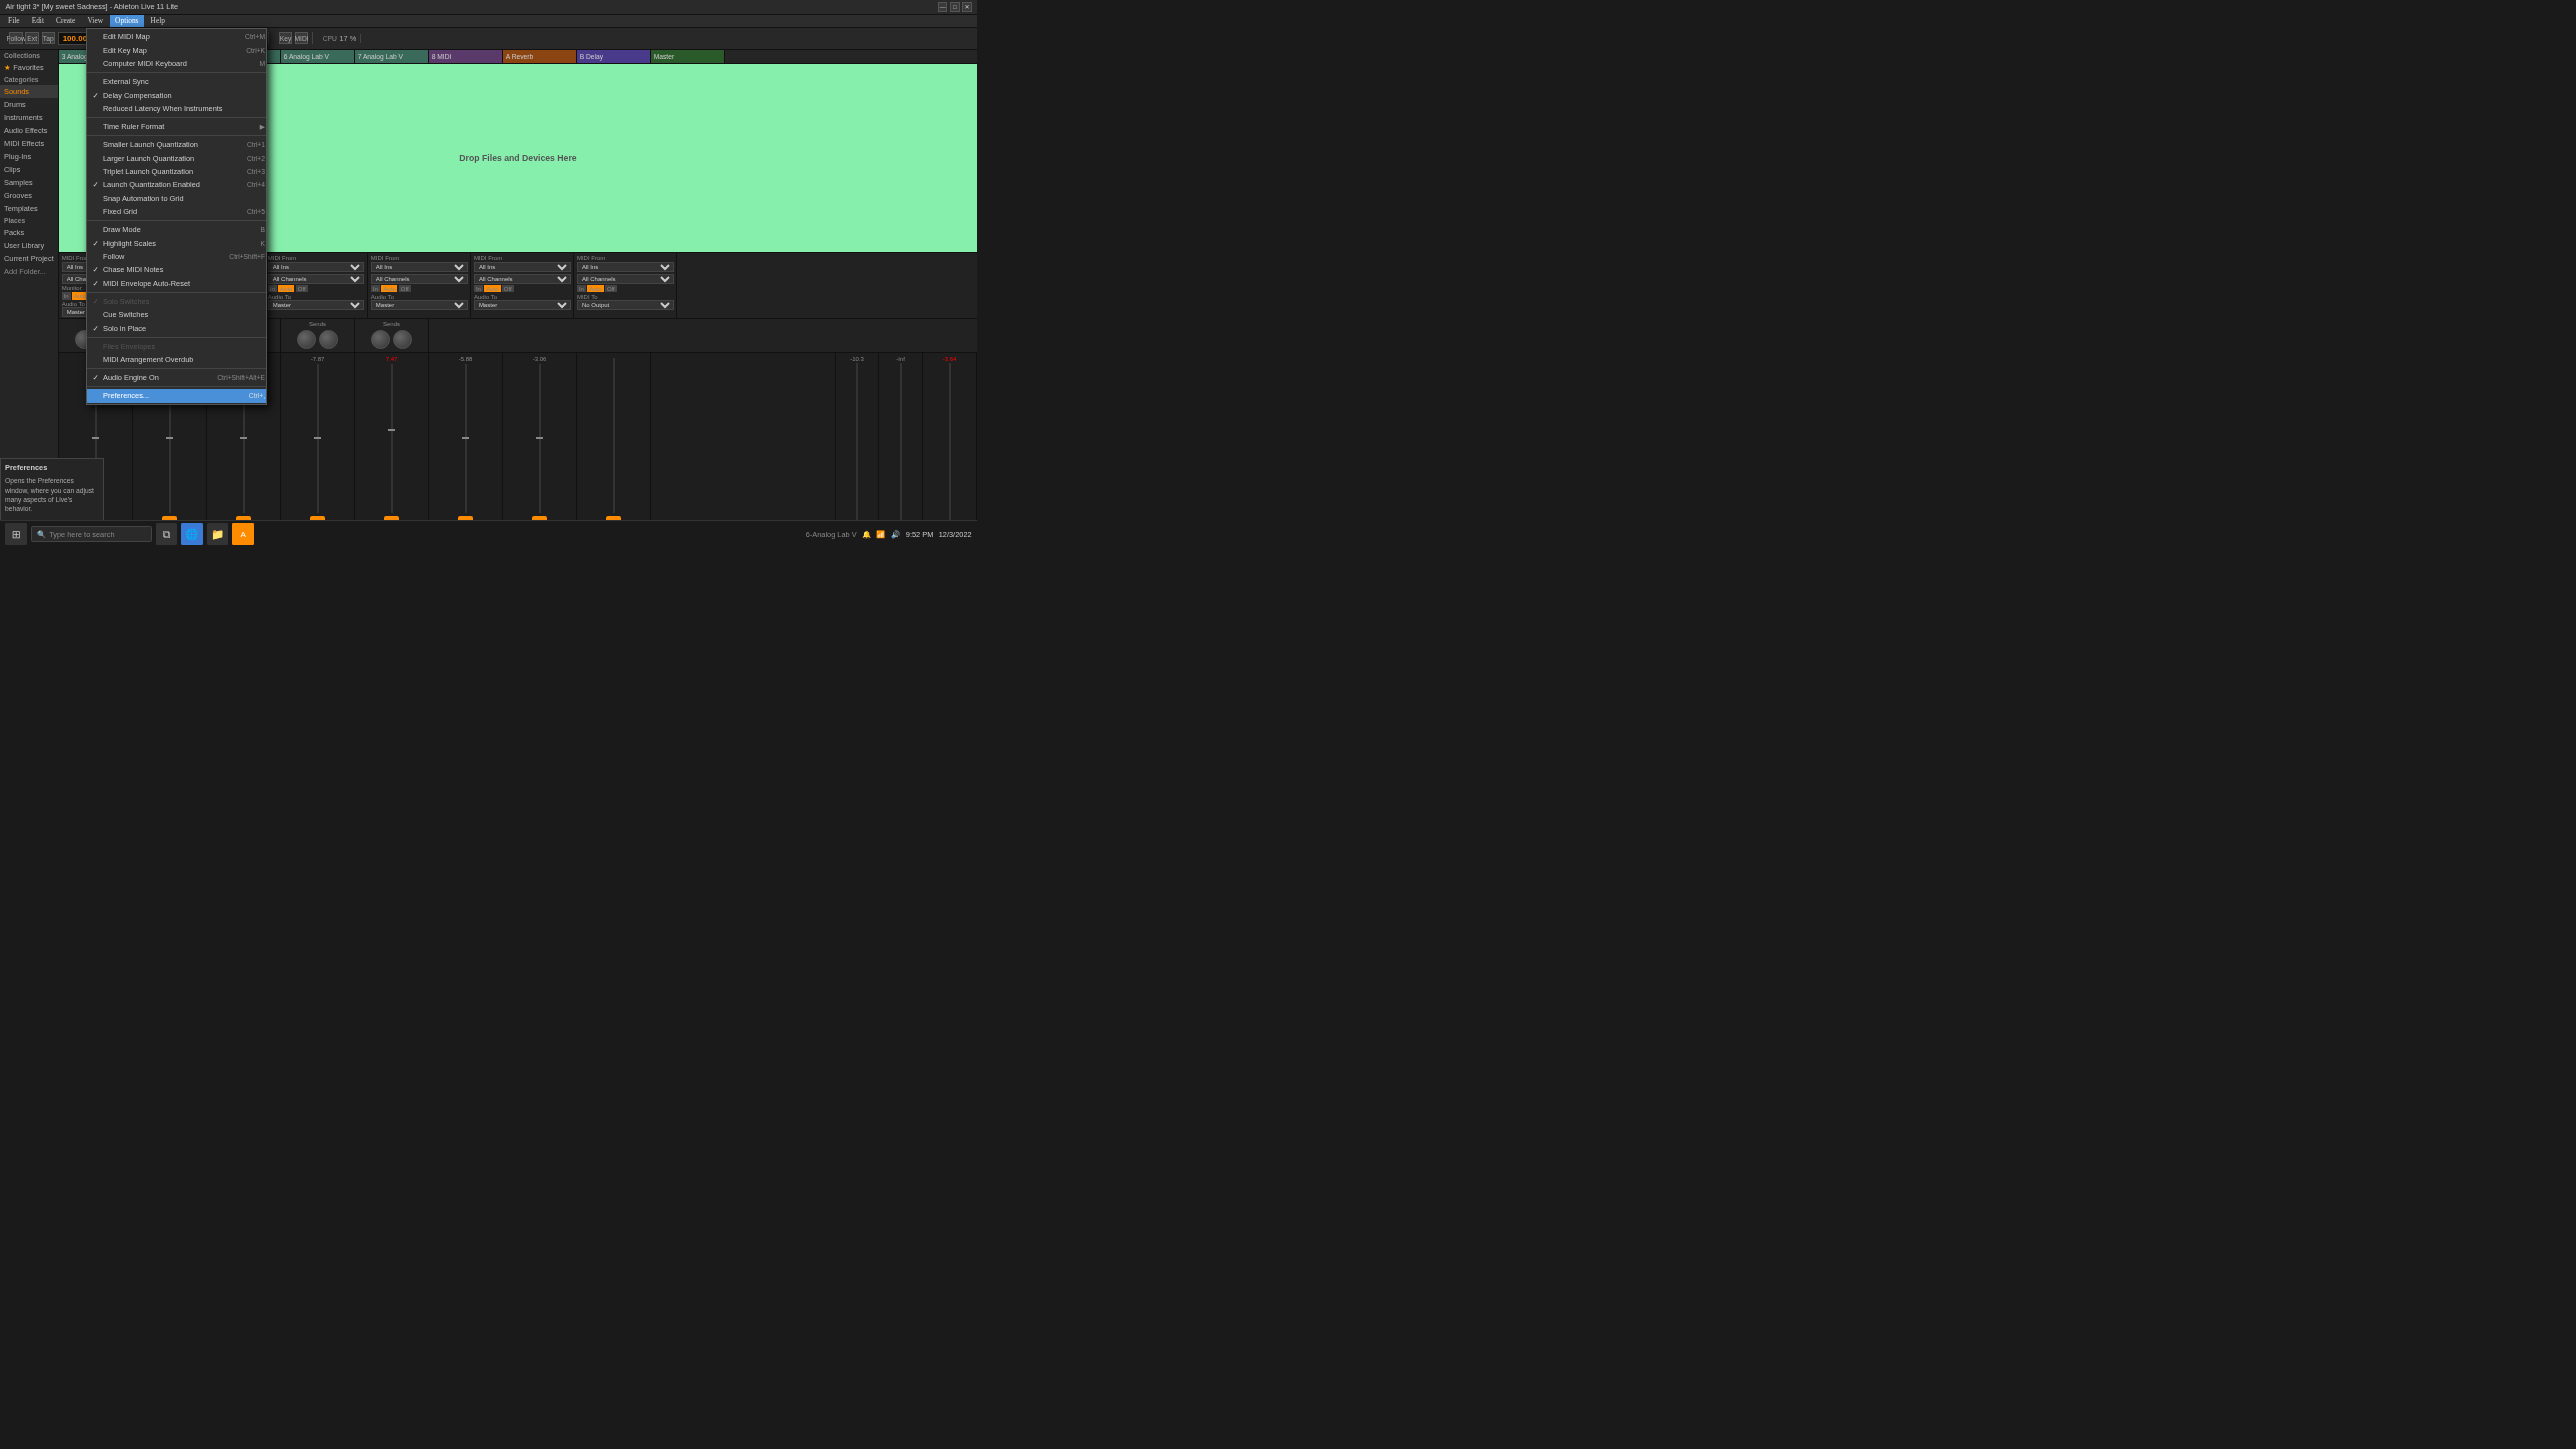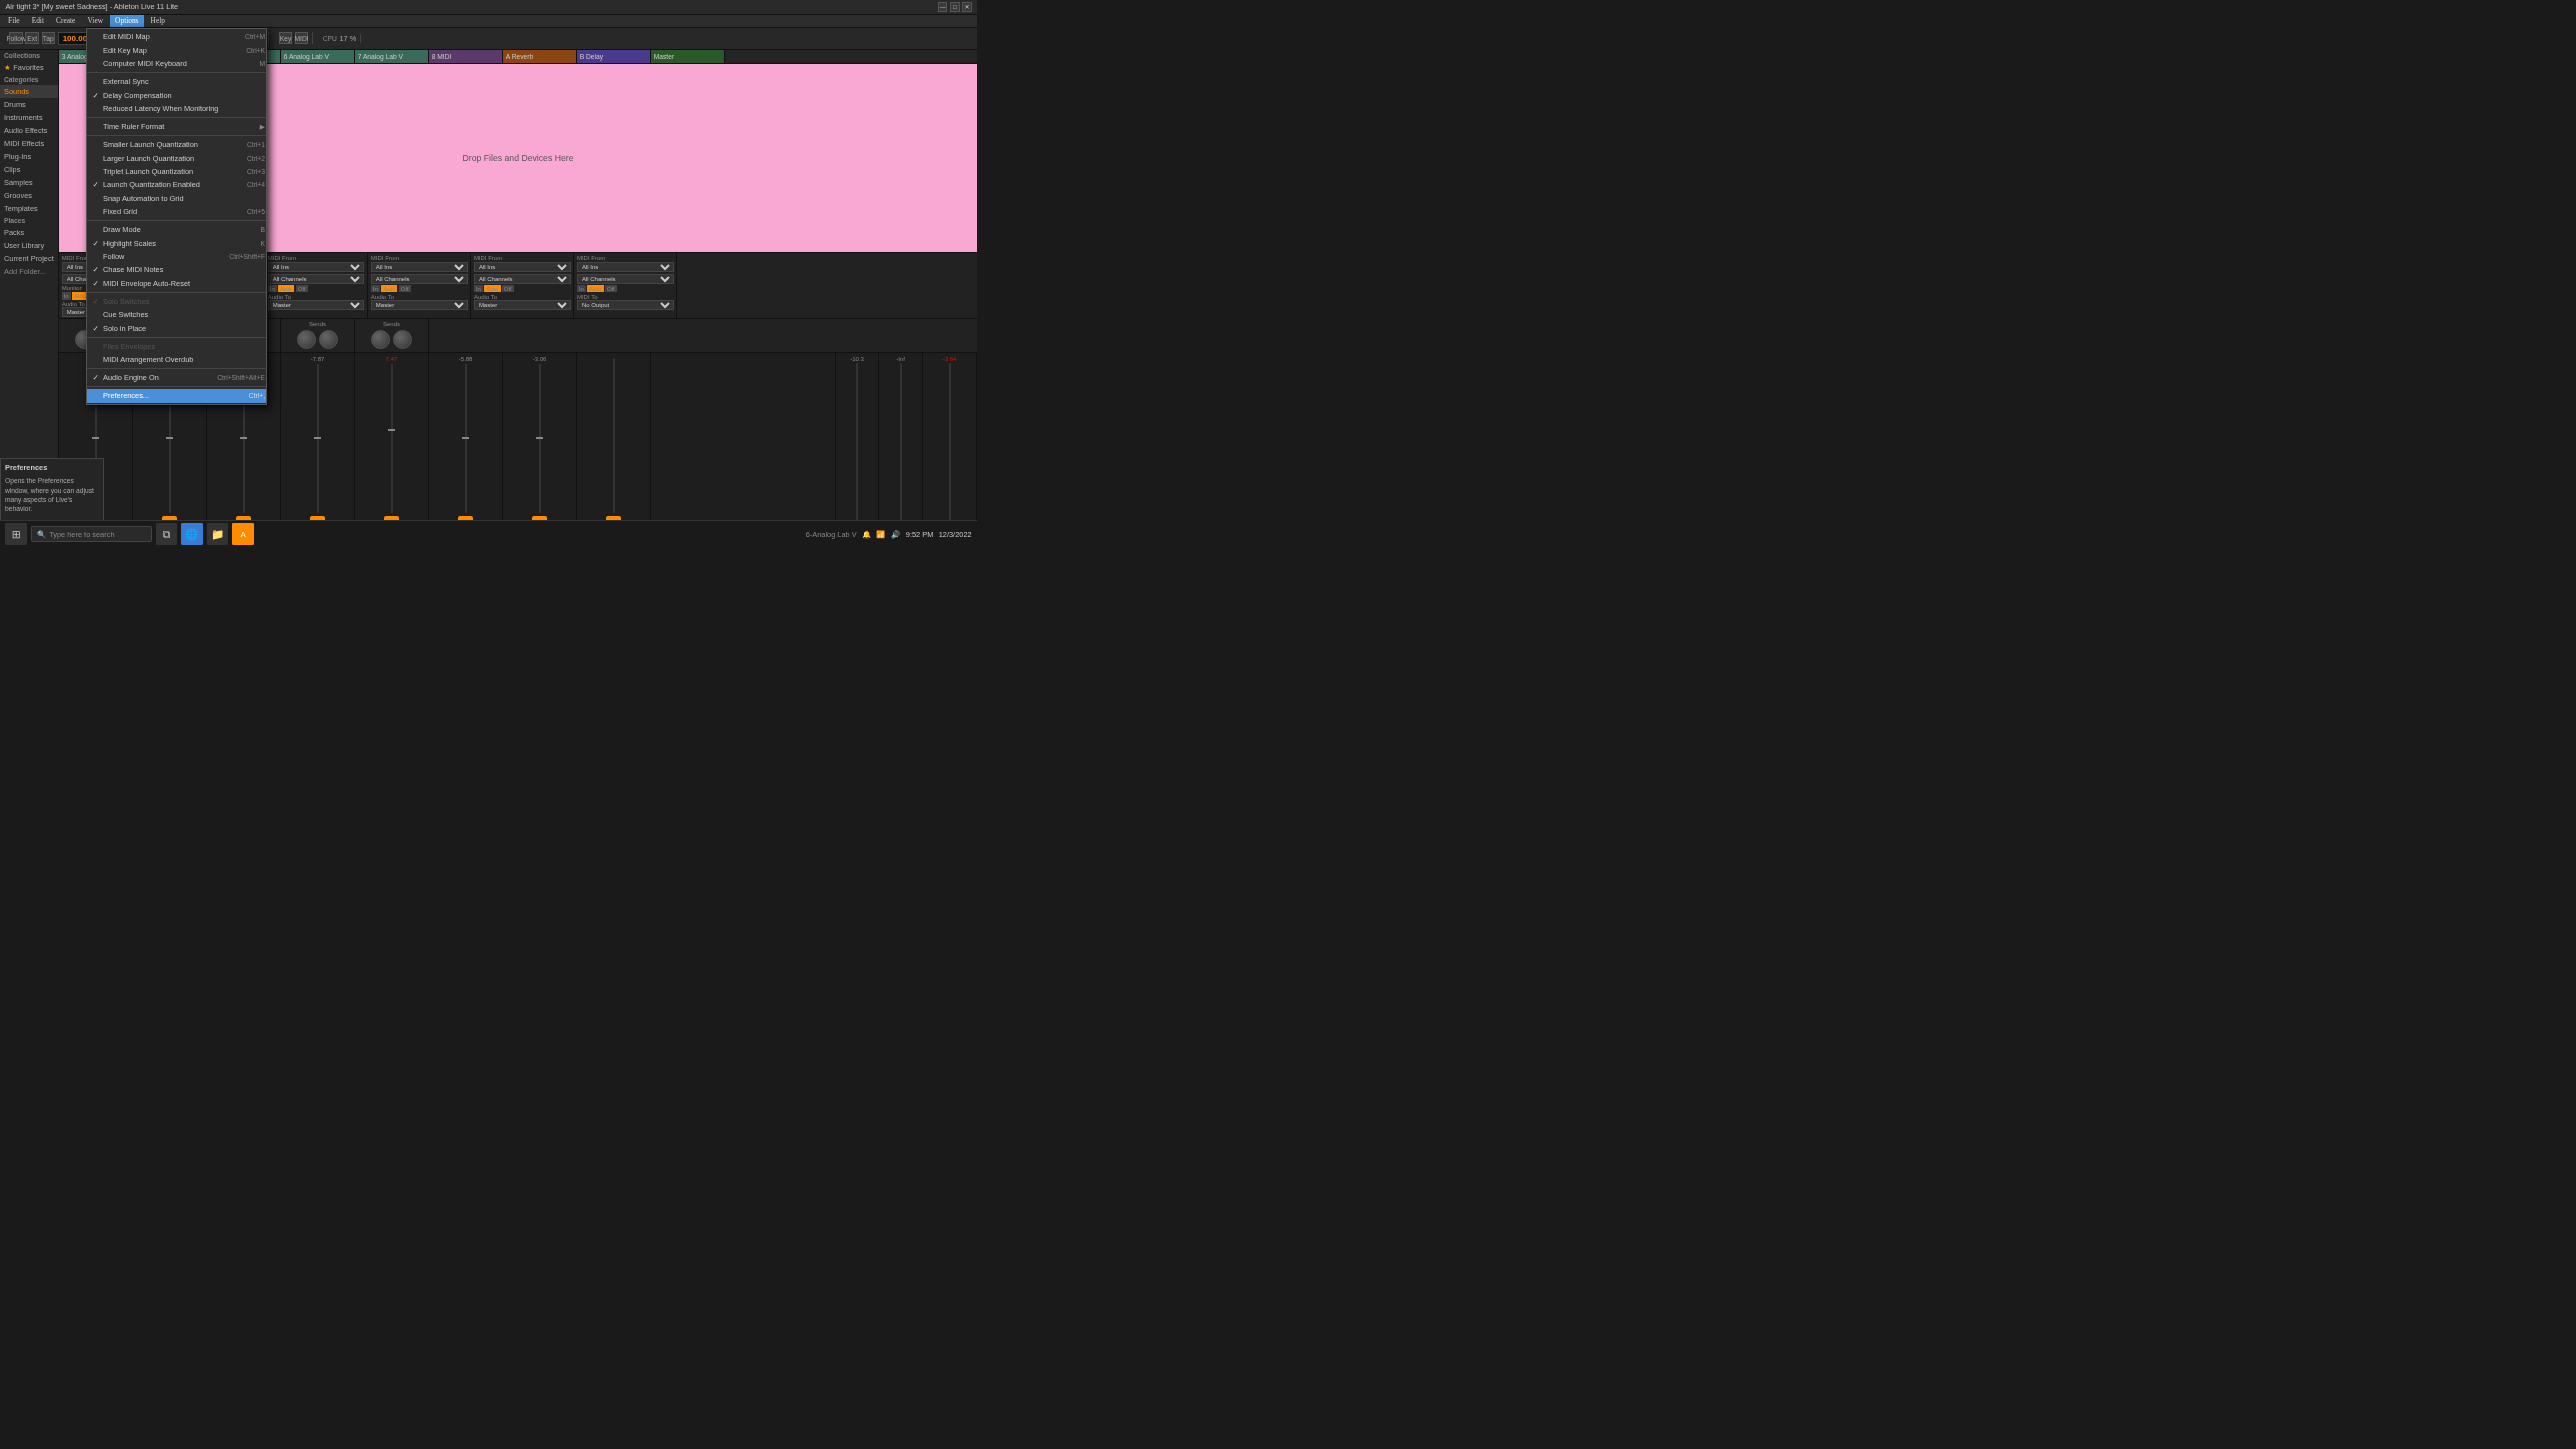--- a/index.html
+++ b/index.html
@@ -154,23 +154,24 @@
     }
     .track-header-cell.analog { background: #3a6b5a; }
     .track-header-cell.midi-track { background: #5a3a6b; }
     .track-header-cell.reverb { background: #8b4513; }
     .track-header-cell.delay { background: #4a3a8b; }
     .track-header-cell.master { background: #2a5a2a; }
 
     
     .clip-area {
       flex: 1;
-      background: #f9a8d4;
+      background: #86efac;
       position: relative;
       overflow: hidden;
+      font-weight: bold;
     }
     .drop-zone {
       position: absolute;
       top: 50%;
       left: 50%;
       transform: translate(-50%, -50%);
       color: #555;
       font-size: 8.7px;
     }
     .channel-num {
@@ -675,21 +676,21 @@
   </div>
   <div class="menu-separator"></div>
   <div class="menu-row">
     <span>External Sync</span>
   </div>
   <div class="menu-row">
     <span class="checkmark">✓</span>
     <span>Delay Compensation</span>
   </div>
   <div class="menu-row">
-    <span>Reduced Latency When Monitoring</span>
+    <span>Reduced Latency When Instruments</span>
   </div>
   <div class="menu-separator"></div>
   <div class="menu-row">
     <span>Time Ruler Format</span>
     <span class="arrow">▶</span>
   </div>
   <div class="menu-separator"></div>
   <div class="menu-row">
     <span>Smaller Launch Quantization</span>
     <span class="shortcut">Ctrl+1</span>

